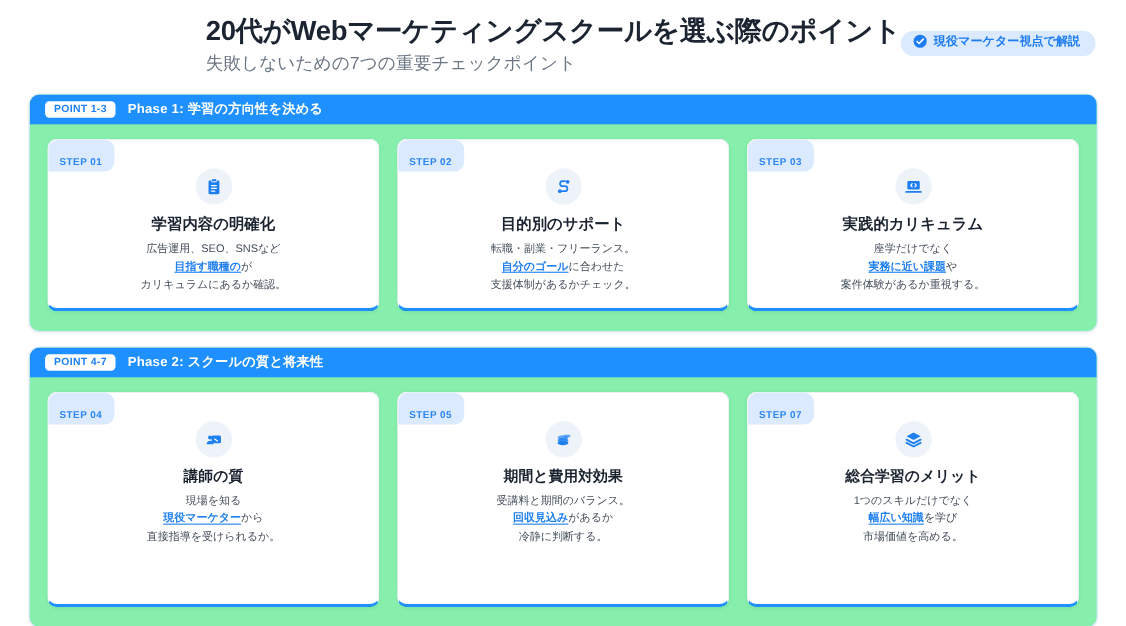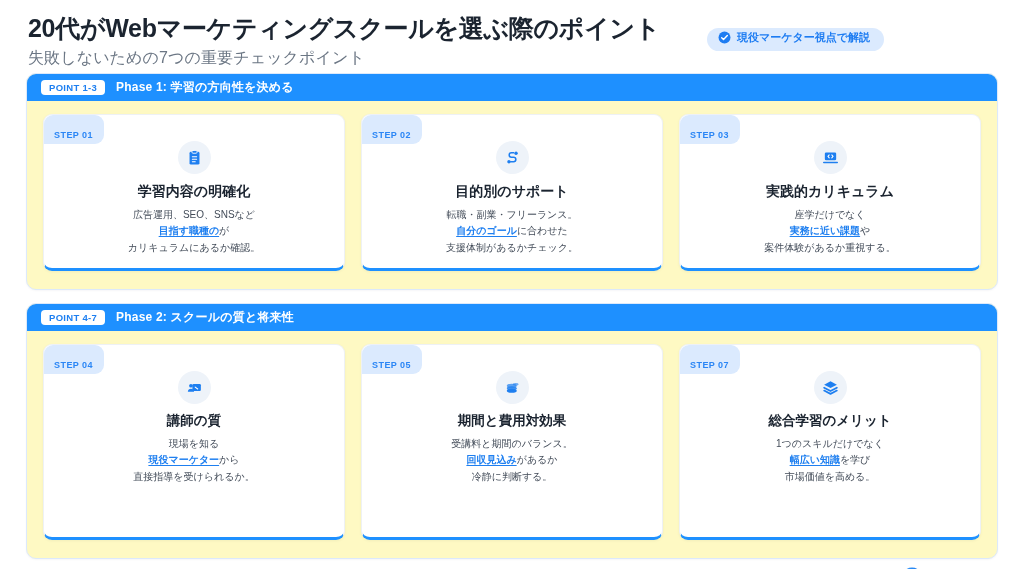--- a/index.html
+++ b/index.html
@@ -13,24 +13,23 @@
   }
   .page {
     width: 1024px; height: 569px;
     position: relative;
     padding: 14px 26px 0 26px;
     display: flex; flex-direction: column;
   }
 
   
   .header {
-    display: flex; align-items: flex-start; justify-content: flex-start;
+    display: flex; align-items: flex-start; justify-content: flex-end;
     padding: 0 2px 0 2px;
-    margin-bottom: 4px;
-    gap: 47px;
+    margin-bottom: 16px;
   }
   .header-left { display: flex; flex-direction: column; gap: 5px; }
   .page-title {
     font-size: 25px; font-weight: 700; letter-spacing: -0.3px;
     color: #1b2430; line-height: 1.15;
   }
   .page-subtitle { font-size: 16px; color: #6b7684; letter-spacing: .1px; }
 
   .header-badge {
     display: inline-flex; align-items: center; gap: 6px;
@@ -38,21 +37,21 @@
     border-radius: 999px; padding: 2px 14px 6px 11px;
     font-size: 11px; font-weight: 700; white-space: nowrap;
     margin-top: 14px;
   }
   .header-badge .check-ic { width: 13px; height: 13px; display:block; }
 
   
   .phases { display: flex; flex-direction: column; gap: 13px; }
 
   .phase {
-    background: #fef9c3;
+    background: #86efac;
     border: 1px solid #dce9fb;
     border-radius: 10px;
     overflow: hidden;
     box-shadow: 0 1px 2px rgba(16,34,64,.04);
   }
   .phase-bar {
     background: #1e90ff;
     height: 27px;
     display: flex; align-items: center; gap: 11px;
     padding: 0 14px;

